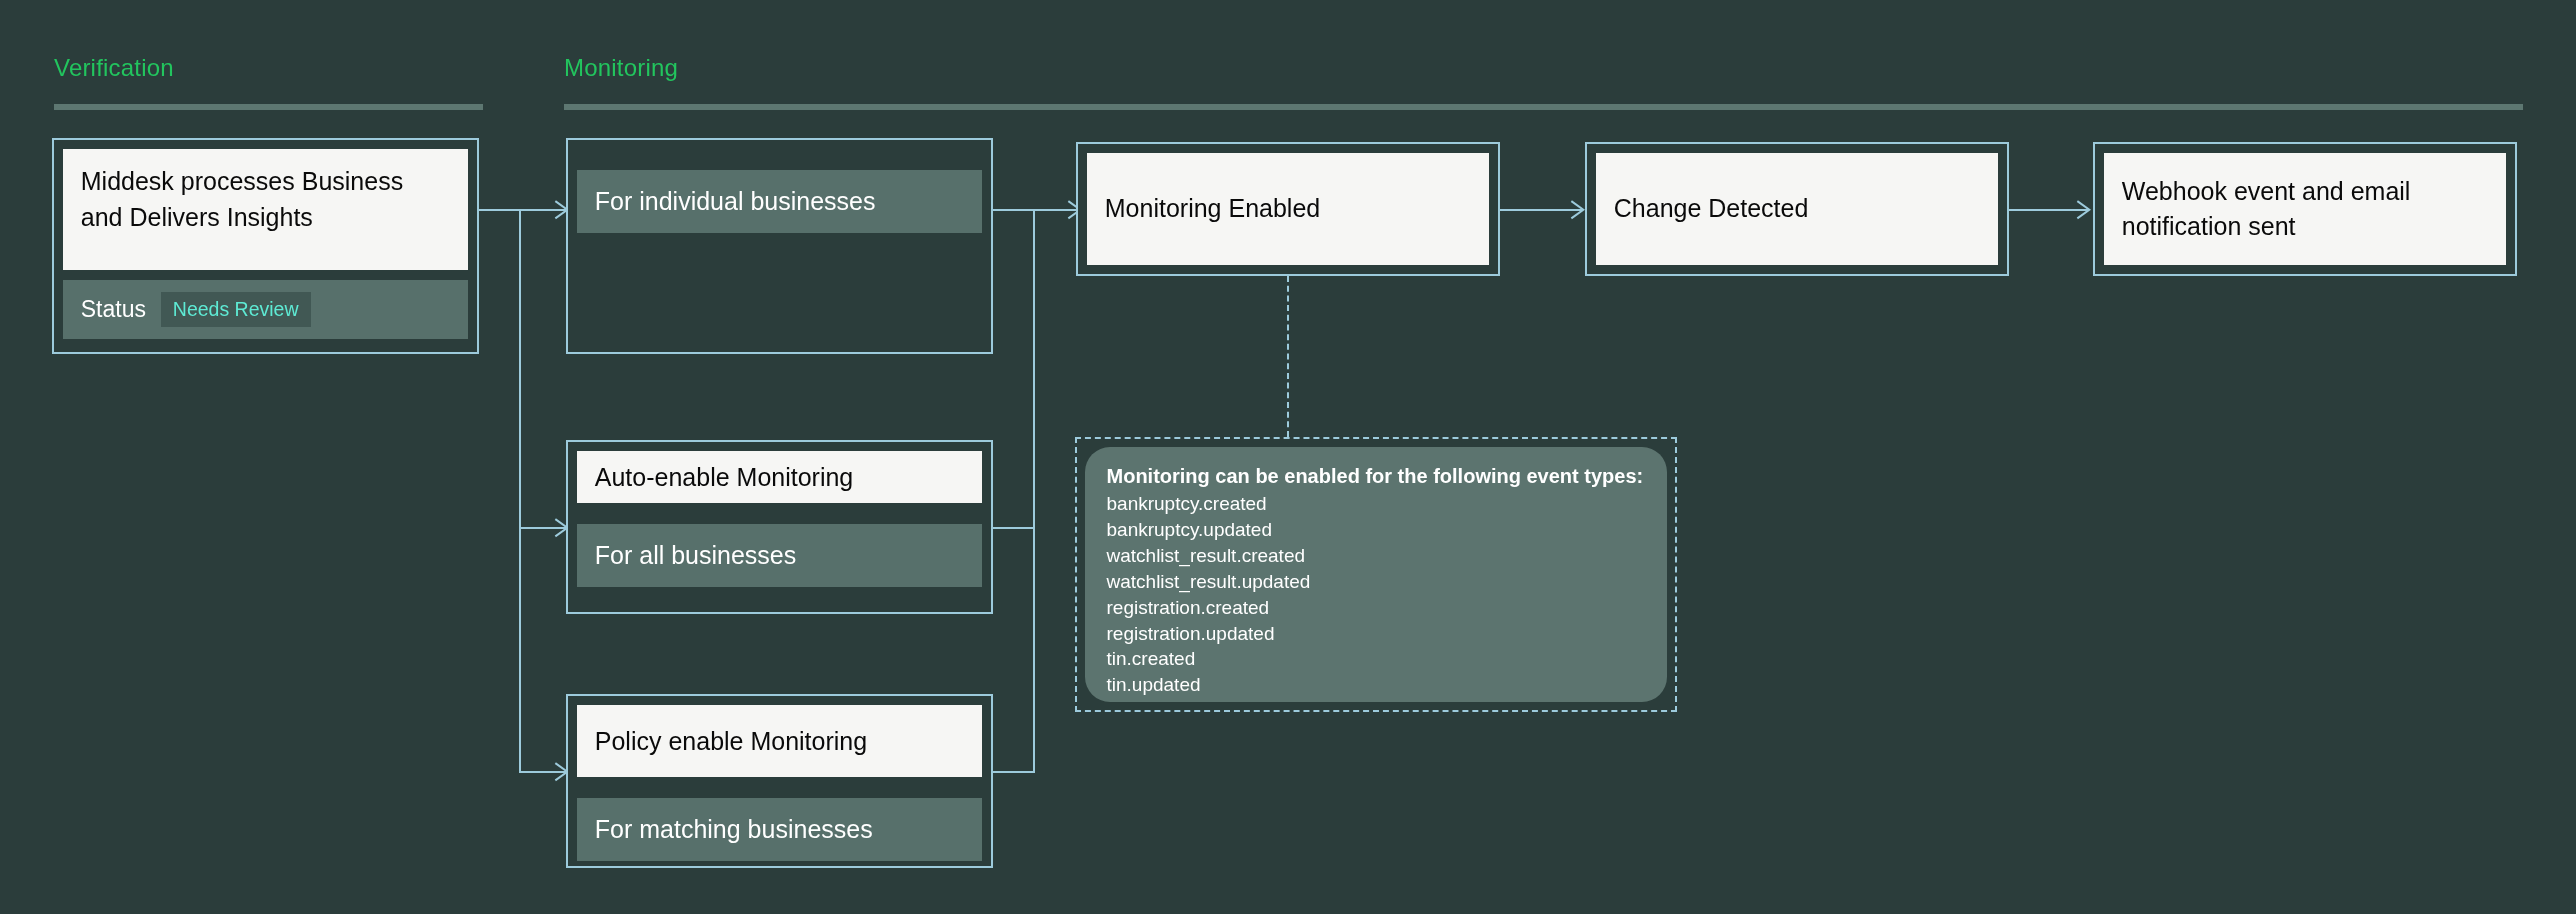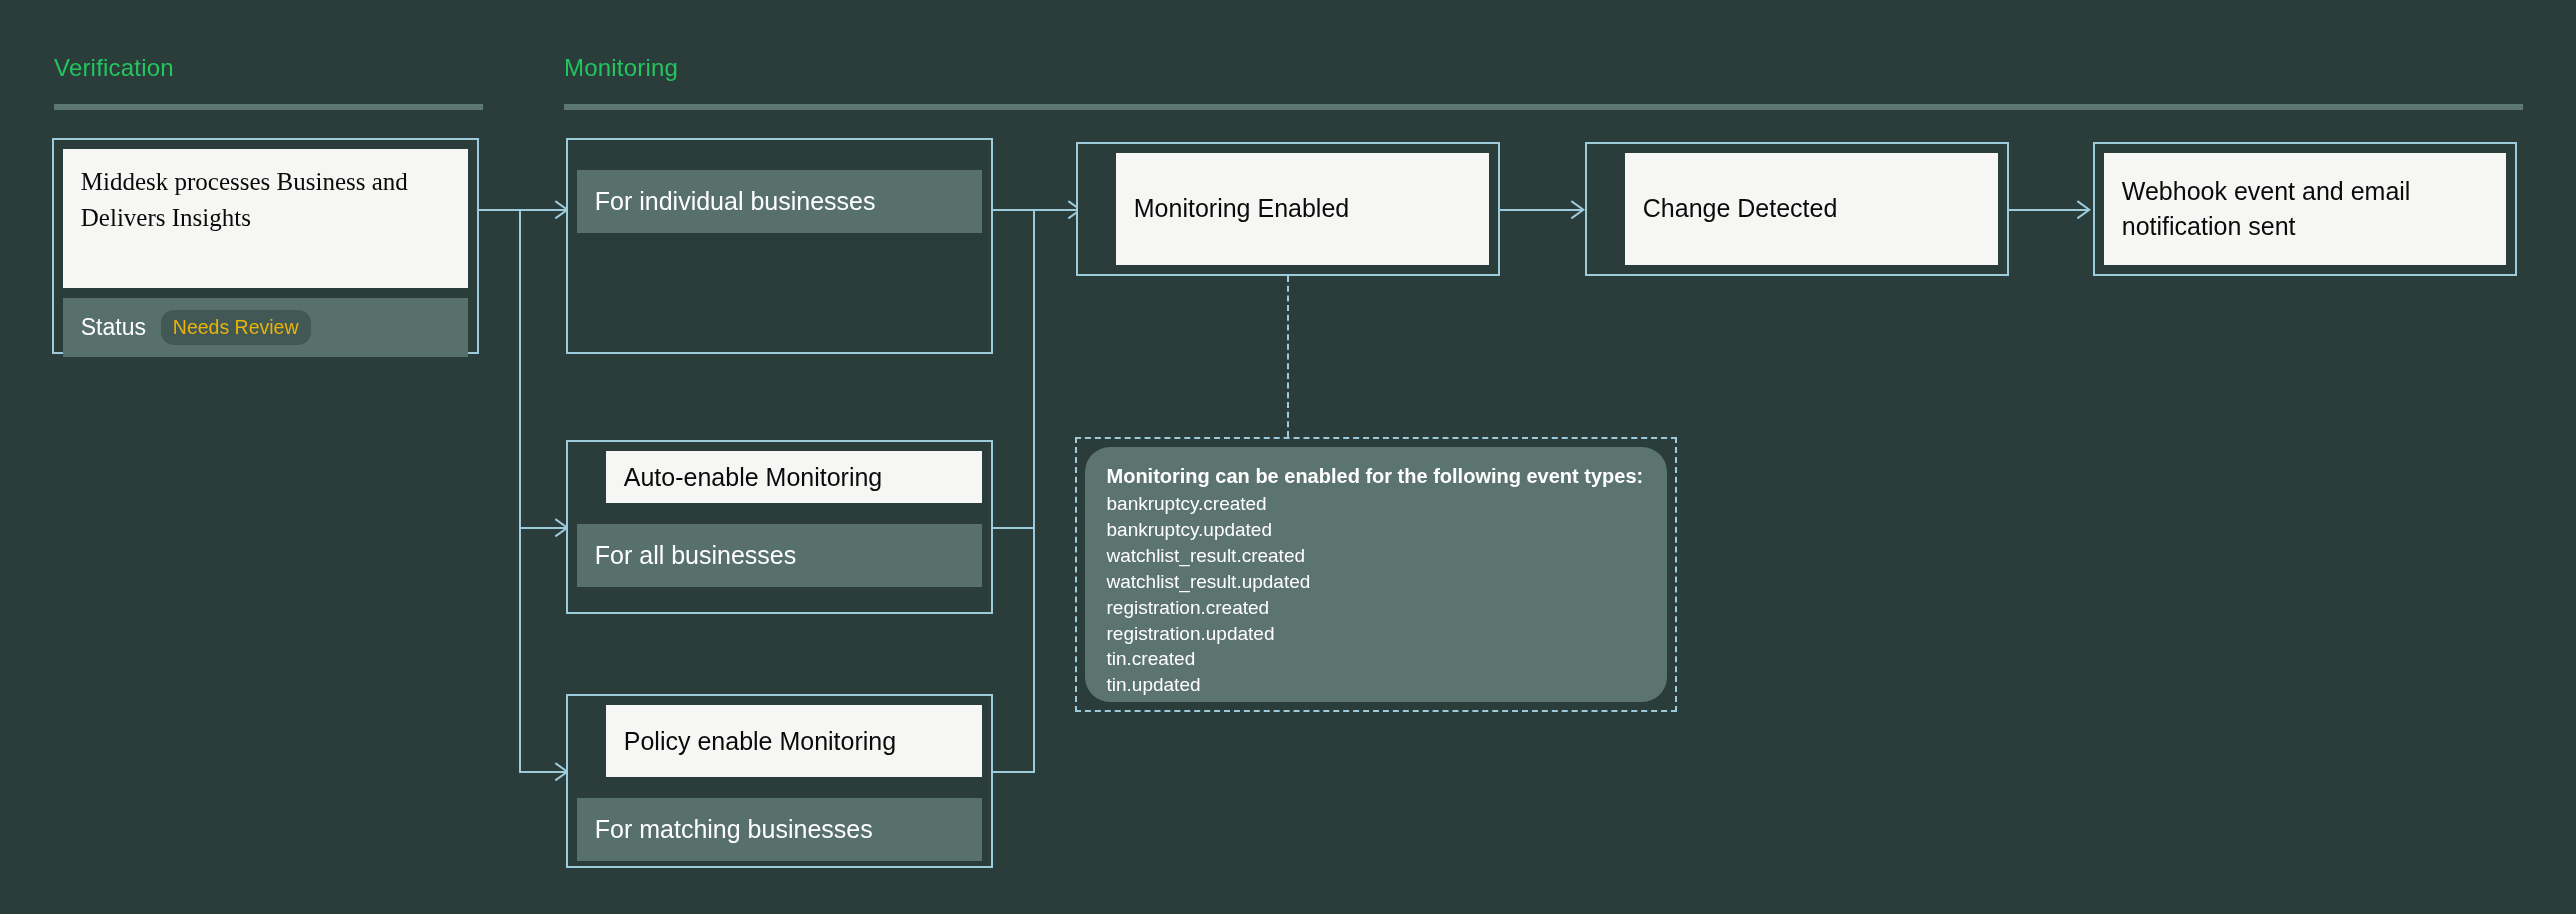--- a/index.html
+++ b/index.html
@@ -65,29 +65,27 @@
     font-size: 23px;
     padding: 12px 17.4px;
     margin-top: 9.4px;
     display: flex;
     align-items: center;
     gap: 14.8px;
     box-sizing: border-box;
   }
   .status-badge {
     background: #415854;
-    color: #eab308;
+    color: #5eead4;
     font-size: 19.5px;
     padding: 6px 12px;
-    border-radius: 13px;
   }
   .node-title.single {
     display: flex;
     align-items: center;
-    margin-left: 29px;
   }
 
   
   .note {
     position: absolute;
     box-sizing: border-box;
     border: 2.7px dashed #9dcbdc;
     background: transparent;
     padding: 8px;
   }
@@ -170,21 +168,21 @@
   </svg>
 
   <div class="conn-h" style="left:2006px; top:209px; width:82px;"></div>
   <svg class="arrow-svg" style="left:2076px; top:199px; width:20px; height:21.5px;" viewBox="0 0 30 32" width="20" height="21.5">
     <polyline points="2,3 20,16 2,29" fill="none" stroke="#9dcbdc" stroke-width="3"></polyline>
   </svg>
 
   <div class="dash-v" style="left:1287px; top:276px; height:161px;"></div>
 
   <div class="node" style="left:52px; top:138px; width:427px; height:216px;">
-    <div class="node-title" style="height:139px;font-family:Liberation Serif, serif;">Middesk processes Business and Delivers Insights</div>
+    <div class="node-title" style="height:121px;">Middesk processes Business and Delivers Insights</div>
     <div class="node-status">
       <span>Status</span>
       <span class="status-badge">Needs Review</span>
     </div>
   </div>
 
   <div class="node" style="left:566px; top:138px; width:427px; height:216px;">
     <div class="node-sub">For individual businesses</div>
   </div>
 

